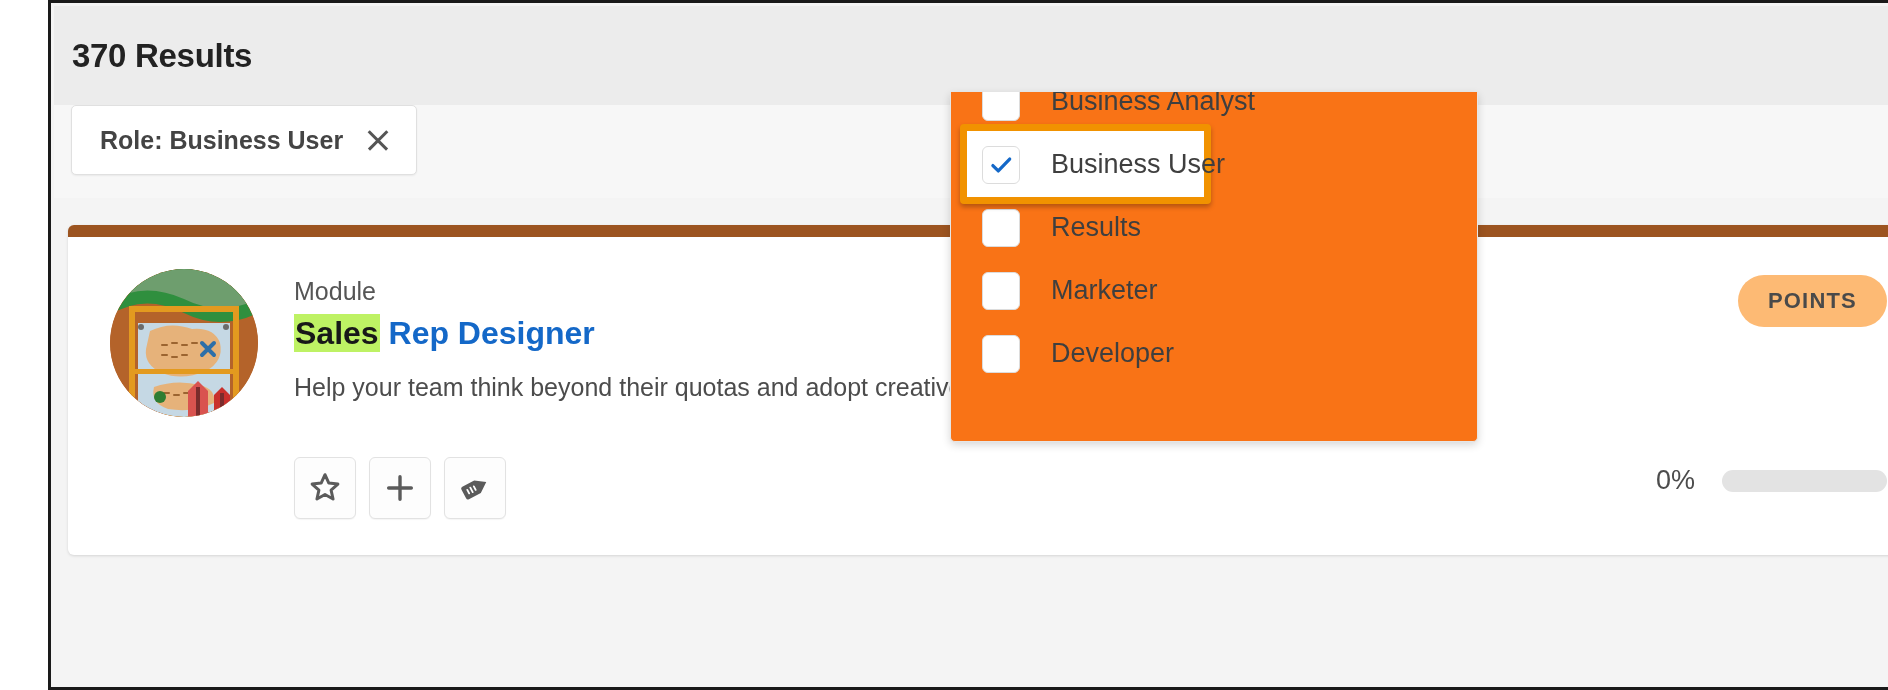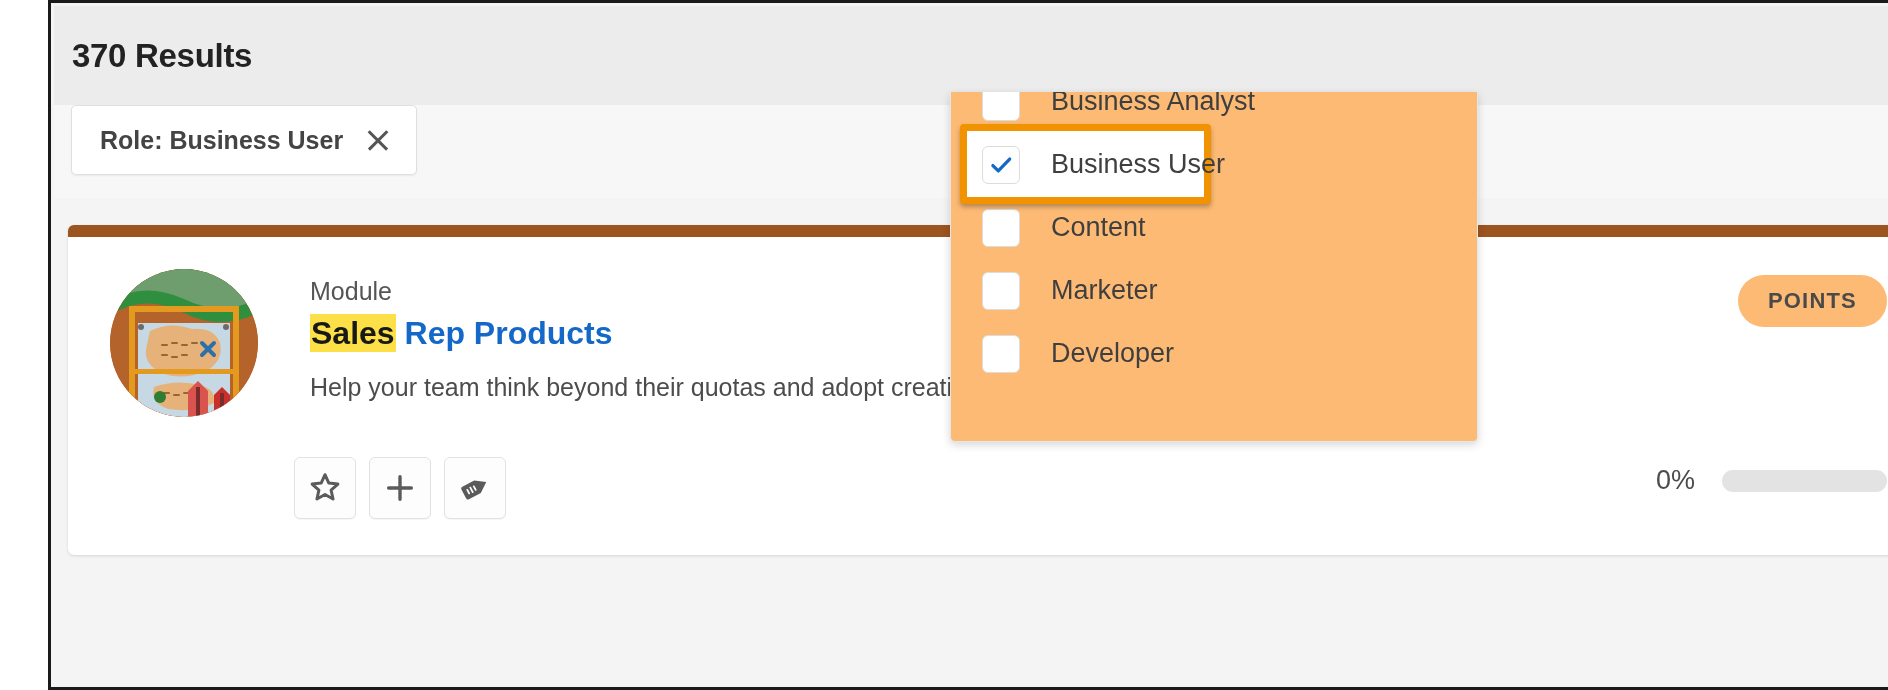--- a/index.html
+++ b/index.html
@@ -156,38 +156,38 @@
     width: 148px; height: 148px;
     border-radius: 50%;
     overflow: hidden;
     background: #b4632a;
   }
   .thumb svg { display: block; width: 148px; height: 148px; }
 
   
   .card-body {
     position: absolute;
-    left: 242px; top: 40px;
+    left: 226px; top: 40px;
     right: 30px;
   }
 
   .kicker {
     font-size: 25px;
     color: #555555;
     margin-bottom: 9px;
   }
 
   .card-title {
     font-size: 32px;
     font-weight: bold;
     line-height: 1.15;
     margin-bottom: 19px;
   }
   .card-title .hl {
-    background: #fde047;
+    background: #bef264;
     color: #181818;
     padding: 1px 1px;
   }
   .card-title a {
     color: #1468c8;
     text-decoration: none;
   }
 
   .card-desc {
     font-size: 25px;
@@ -257,21 +257,21 @@
     background: #1468c8;
     border-radius: 11px;
   }
 
   
   .dropdown {
     position: absolute;
     left: 899px; top: 89px;
     width: 528px;
     height: 350px;
-    background: #fdba74;
+    background: #f97316;
     border: 1px solid #e6e6e6;
     border-top: none;
     border-radius: 0 0 5px 5px;
     box-shadow: 0 3px 9px rgba(0,0,0,.16);
     z-index: 40;
     overflow: hidden;
     padding-top: 8px;
   }
 
   .dd-clip {
@@ -378,21 +378,21 @@
             <path d="M104 126 l8 -8 l8 8 v26 h-16 z" fill="#c9302c"></path>
             <rect x="86" y="118" width="4" height="34" fill="#7a2c2c"></rect>
             <rect x="110" y="124" width="4" height="28" fill="#7a2c2c"></rect>
           </g>
         </svg>
       </div>
 
       <div class="card-body">
         <div class="kicker">Module</div>
         <div class="card-title">
-          <span class="hl">Sales</span><a href="#"> Rep Products</a>
+          <span class="hl">Sales</span><a href="#"> Rep Designer</a>
         </div>
         <div class="card-desc">Help your team think beyond their quotas and adopt creative</div>
       </div>
 
       <div class="actions">
         <div class="icon-btn">
           <svg width="34" height="34" viewBox="0 0 24 24">
             <path d="M12 2.6l2.7 5.9 6.4.7-4.8 4.3 1.4 6.3L12 16.6 6.3 19.8l1.4-6.3L2.9 9.2l6.4-.7z" fill="none" stroke="#5b5b5b" stroke-width="2.1" stroke-linejoin="round"></path>
           </svg>
         </div>
@@ -432,21 +432,21 @@
         <div class="dd-item highlighted">
           <span class="cbox checked">
             <svg width="26" height="26" viewBox="0 0 24 24">
               <path d="M4.5 12.5l5 5L20 6.5" fill="none" stroke="#1468c8" stroke-width="3" stroke-linecap="round" stroke-linejoin="round"></path>
             </svg>
           </span>
           <span class="dd-label">Business User</span>
         </div>
         <div class="dd-item">
           <span class="cbox"></span>
-          <span class="dd-label">Content</span>
+          <span class="dd-label">Results</span>
         </div>
         <div class="dd-item">
           <span class="cbox"></span>
           <span class="dd-label">Marketer</span>
         </div>
         <div class="dd-item">
           <span class="cbox"></span>
           <span class="dd-label">Developer</span>
         </div>
       </div>

